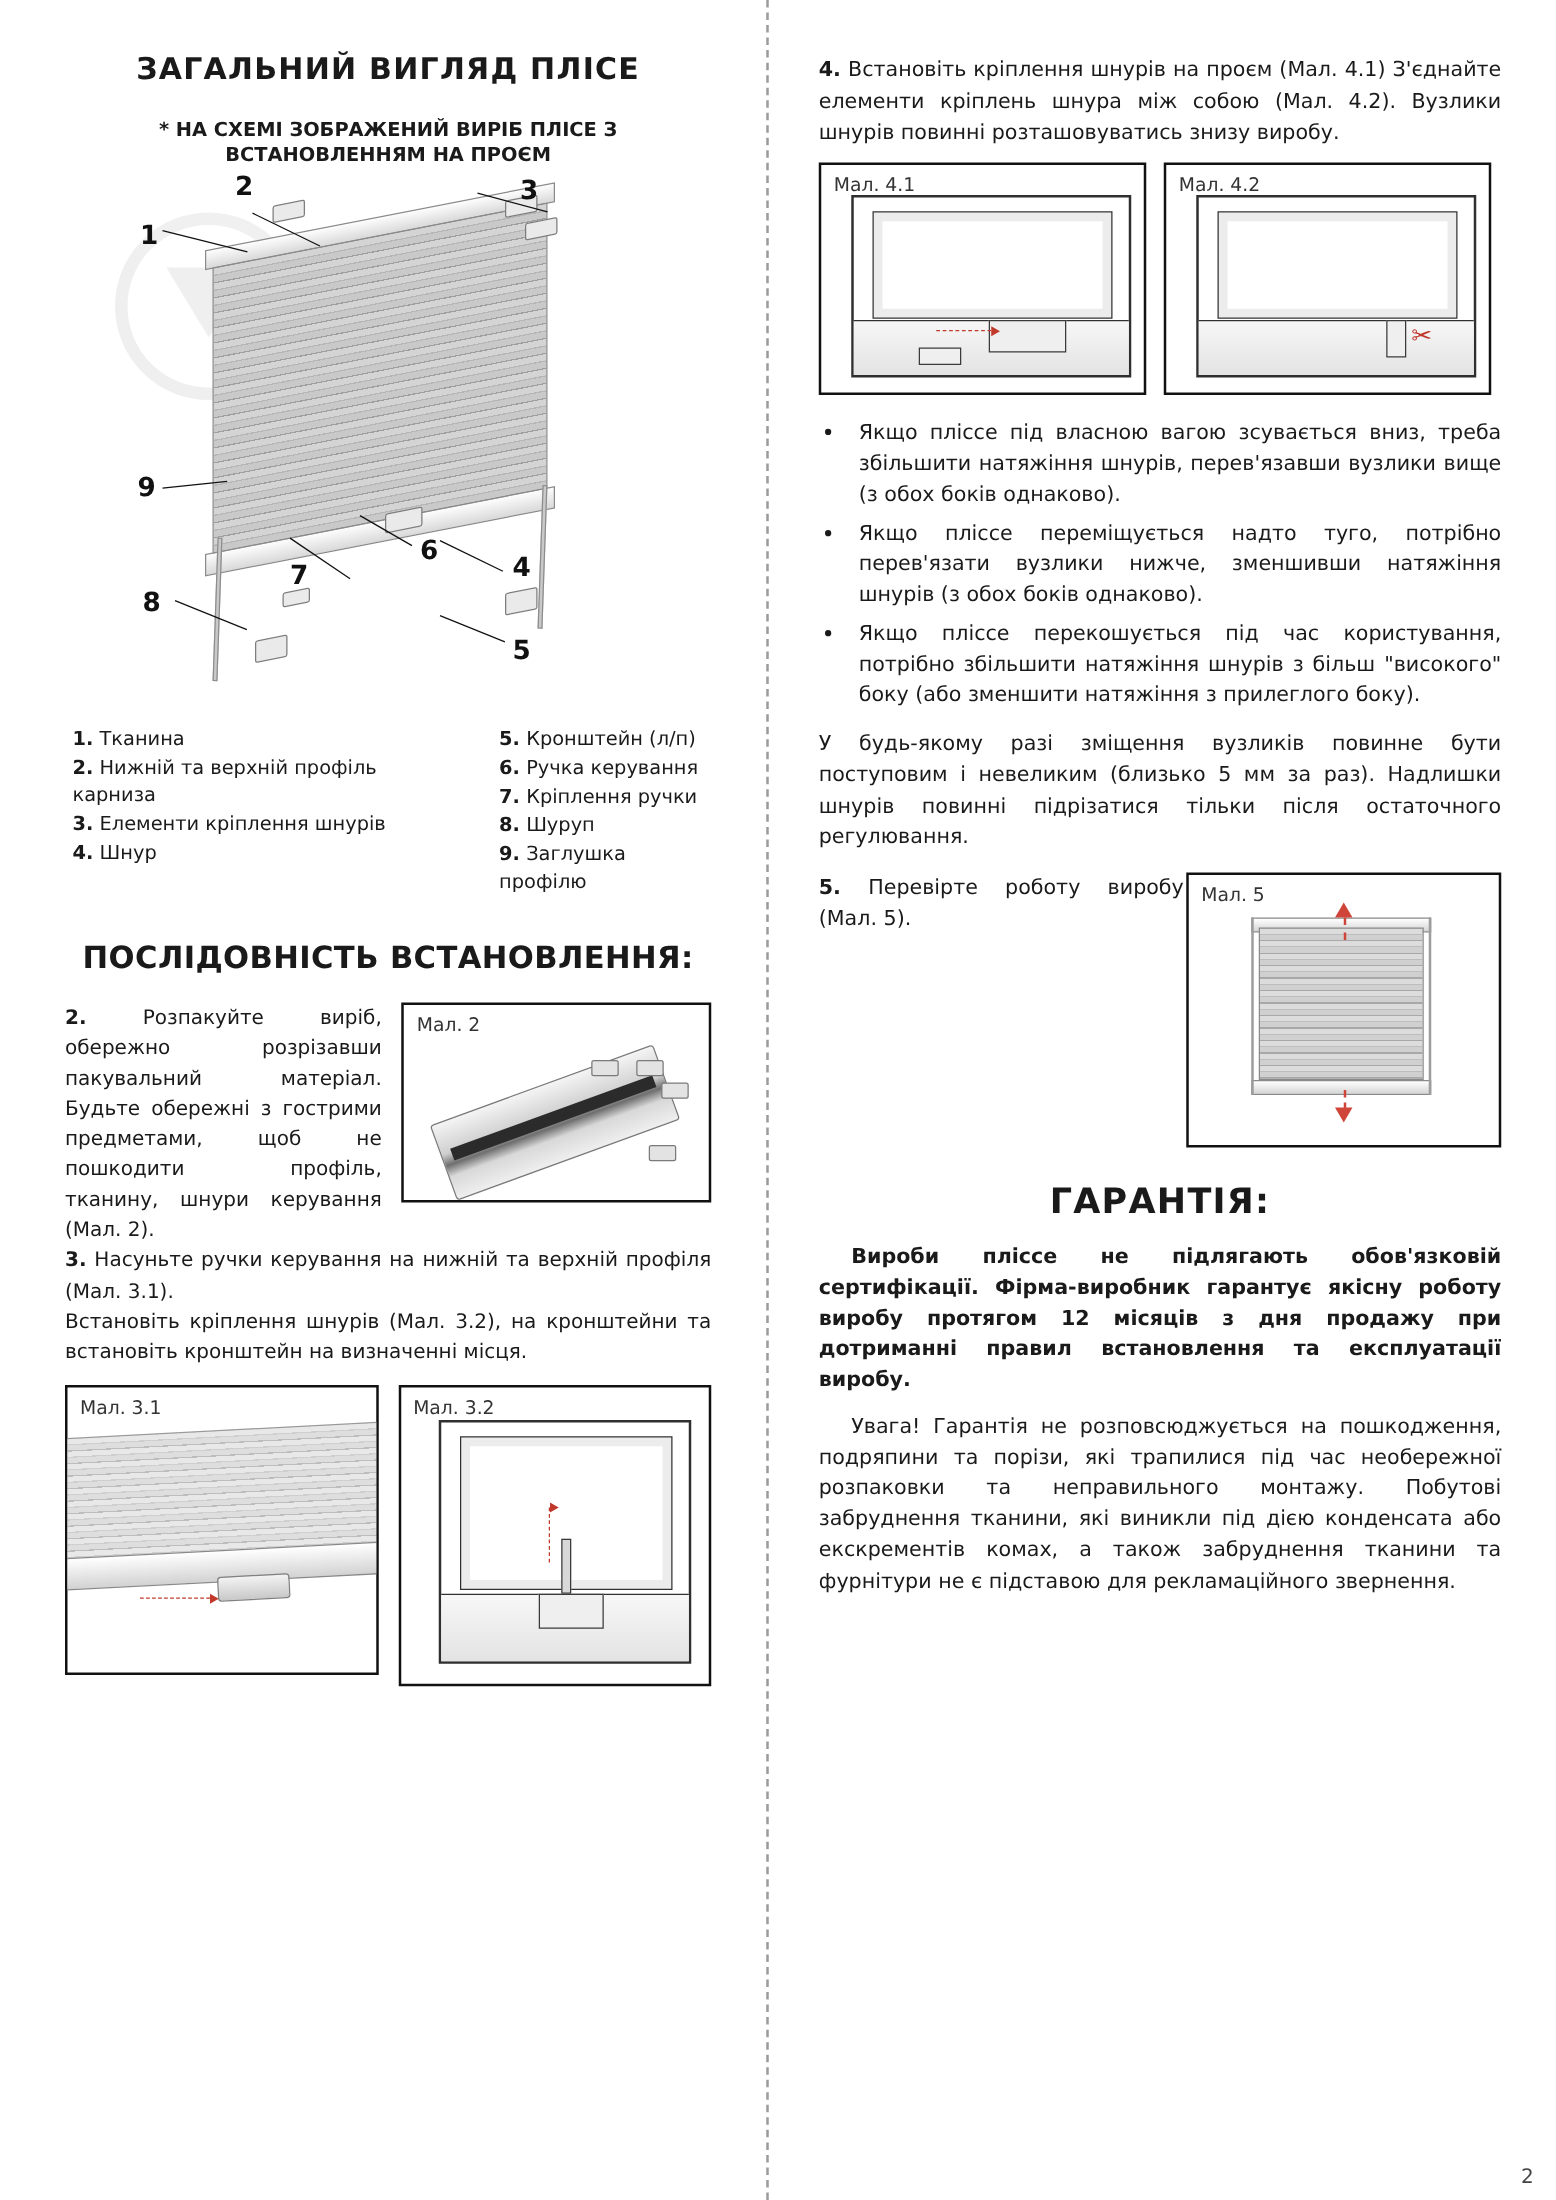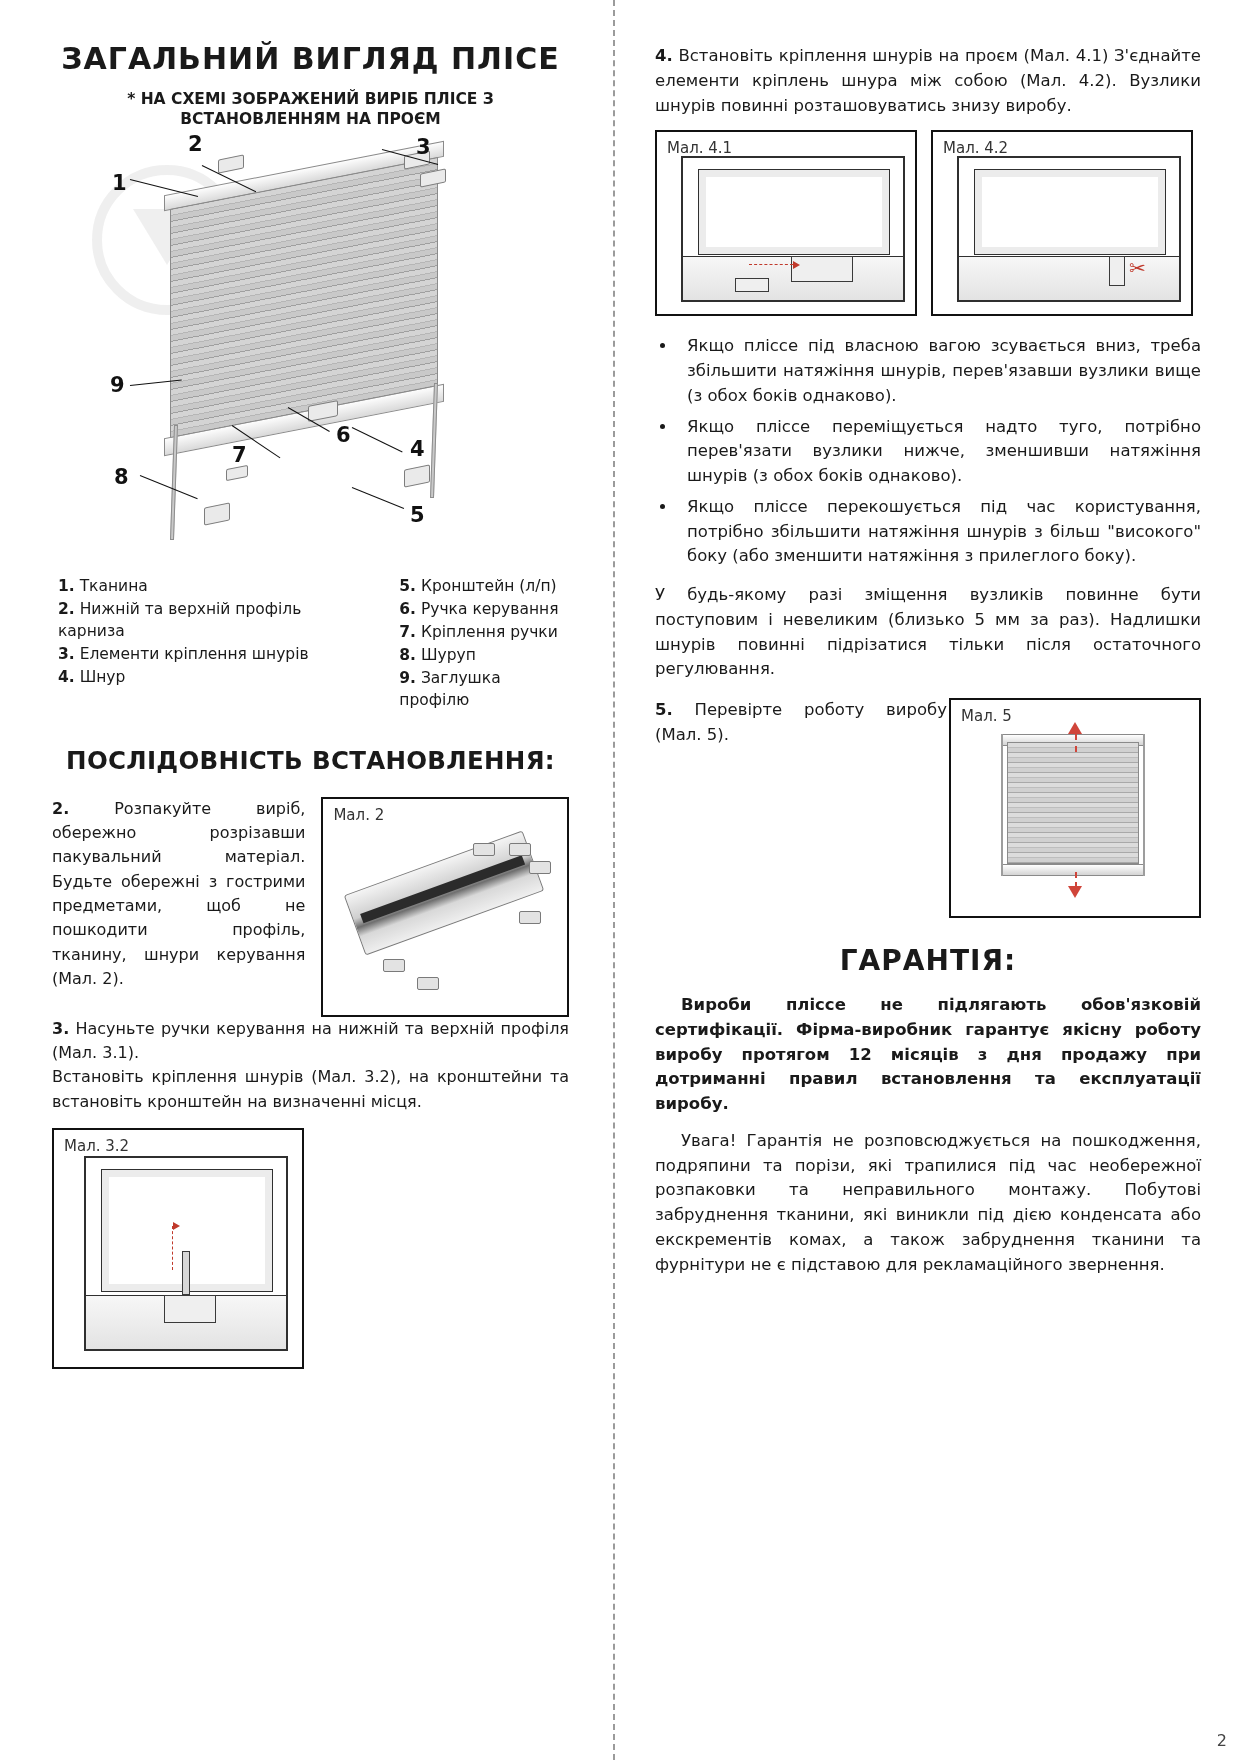--- a/index.html
+++ b/index.html
@@ -31,25 +31,25 @@
     border-left: 2px dashed #9b9b9b;
   }
   .col-right {
     width: 632px;
     padding: 44px 44px 30px 42px;
     position: relative;
   }
 
   h1.title {
     text-align: center;
-    font-size: 30px;
+    font-size: 24px;
     font-weight: bold;
     letter-spacing: 1px;
     line-height: 1.15;
-    margin: 4px 0 12px 0;
+    margin: 4px 0 24px 0;
   }
   .subtitle {
     text-align: center;
     font-size: 15.5px;
     font-weight: bold;
     line-height: 1.3;
     margin-bottom: 6px;
   }
 
   
@@ -167,21 +167,21 @@
   }
   .figlabel {
     position: absolute;
     left: 10px; top: 7px;
     font-size: 15px;
     color: #333;
     z-index: 5;
   }
 
   
-  .fig2 { width: 252px; height: 220px; }
+  .fig2 { width: 252px; height: 160px; }
   .pack {
     position: absolute;
     left: 26px; top: 62px;
     width: 190px; height: 64px;
     transform: rotate(-20deg);
     background: linear-gradient(to bottom,#f4f4f4 0%,#cfcfcf 40%,#6f6f6f 55%,#d8d8d8 70%,#efefef 100%);
     border: 1px solid #7a7a7a;
     border-radius: 3px;
   }
   .pack:after {
@@ -455,20 +455,27 @@
 
     <div class="para" style="margin-top:0;">
       <div>
         <b>3.</b>
         <span>Насуньте ручки керування на нижній та верхній профіля (Мал. 3.1).</span>
       </div>
       <div>Встановіть кріплення шнурів (Мал. 3.2), на кронштейни та встановіть кронштейн на визначенні місця.</div>
     </div>
 
     <div class="fig-row">
+      <div class="figbox fig31">
+        <span class="figlabel">Мал. 3.1</span>
+        <div class="blind-flat"></div>
+        <div class="rail-flat"></div>
+        <div class="handle"></div>
+        <div class="arrow-red" style="left:58px; top:168px; width:56px;"></div>
+      </div>
       <div class="figbox fig32">
         <span class="figlabel">Мал. 3.2</span>
         <div class="win-frame">
           <div class="win-inner"></div>
           <div class="sill"></div>
           <div class="bracket" style="left:78px; bottom:26px; width:52px; height:28px;"></div>
           <div class="bracket" style="left:96px; bottom:54px; width:8px; height:44px; background:#d8d8d8;"></div>
         </div>
         <div class="arrow-red" style="left:118px; top:96px; width:0; height:44px; border-top:none; border-left:1.5px dashed #c0392b;"></div>
       </div>

